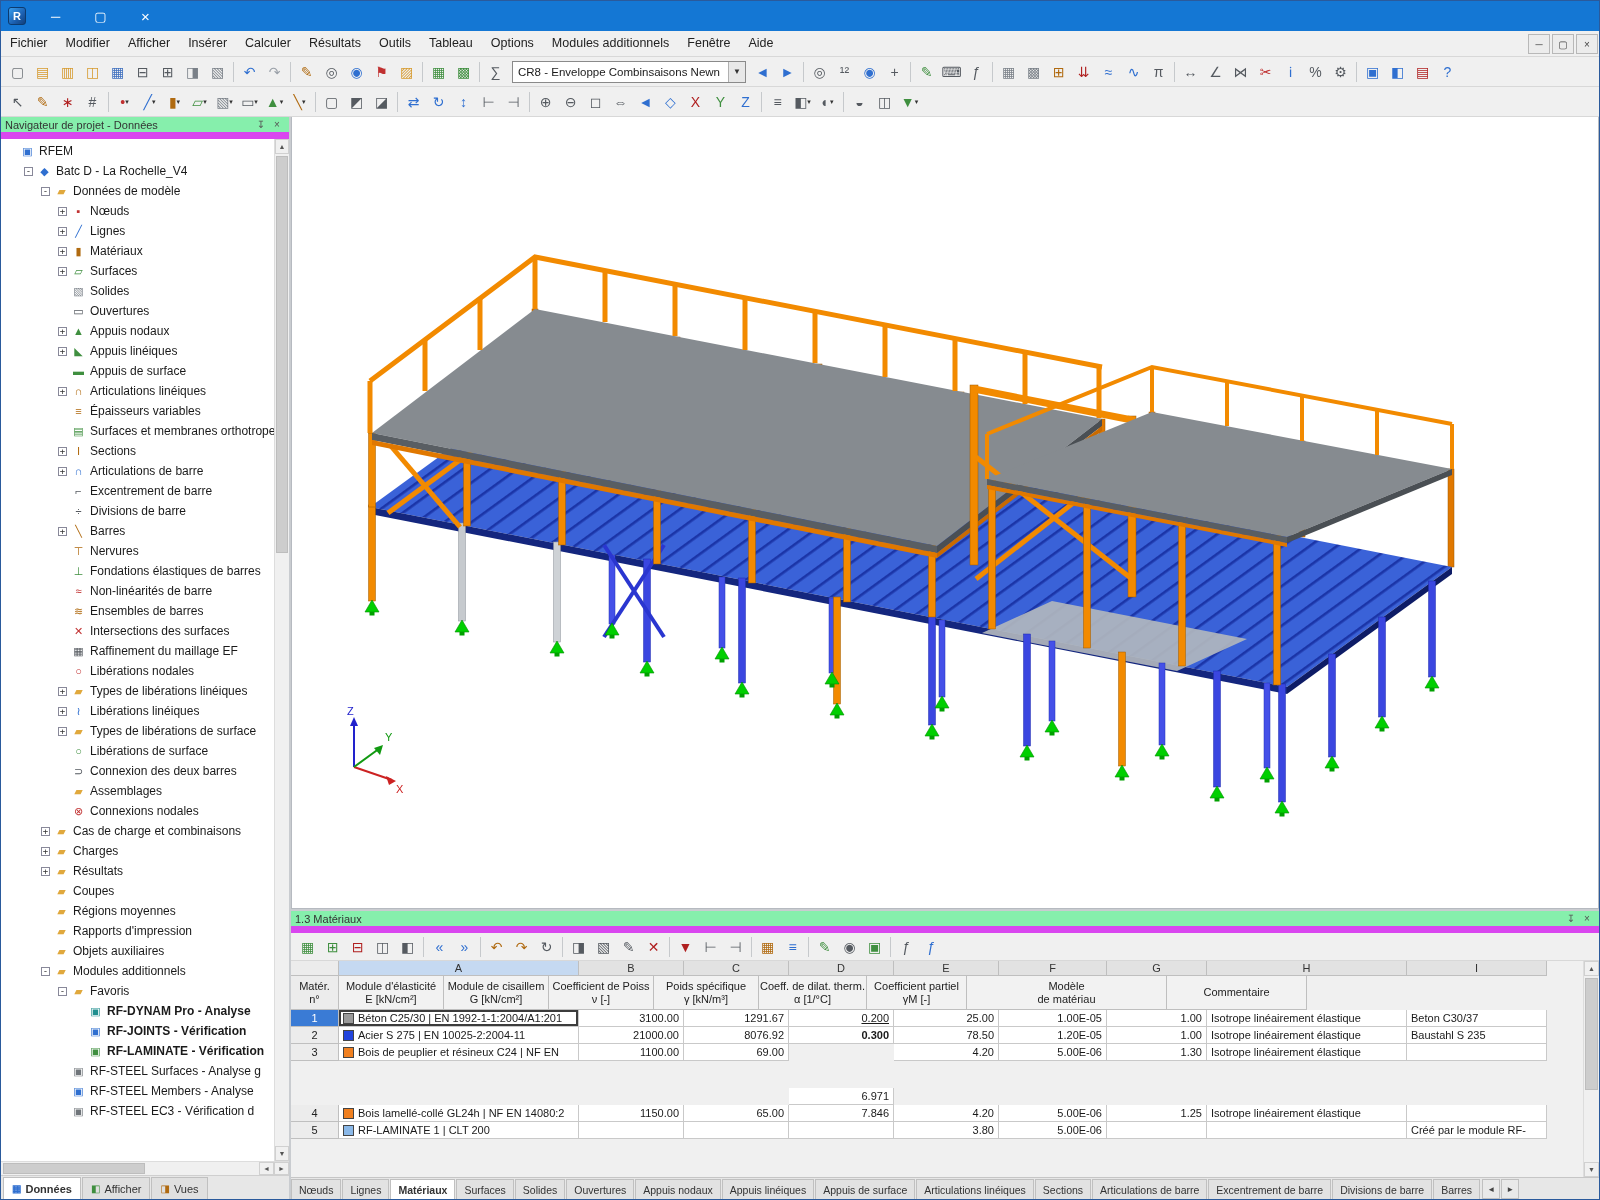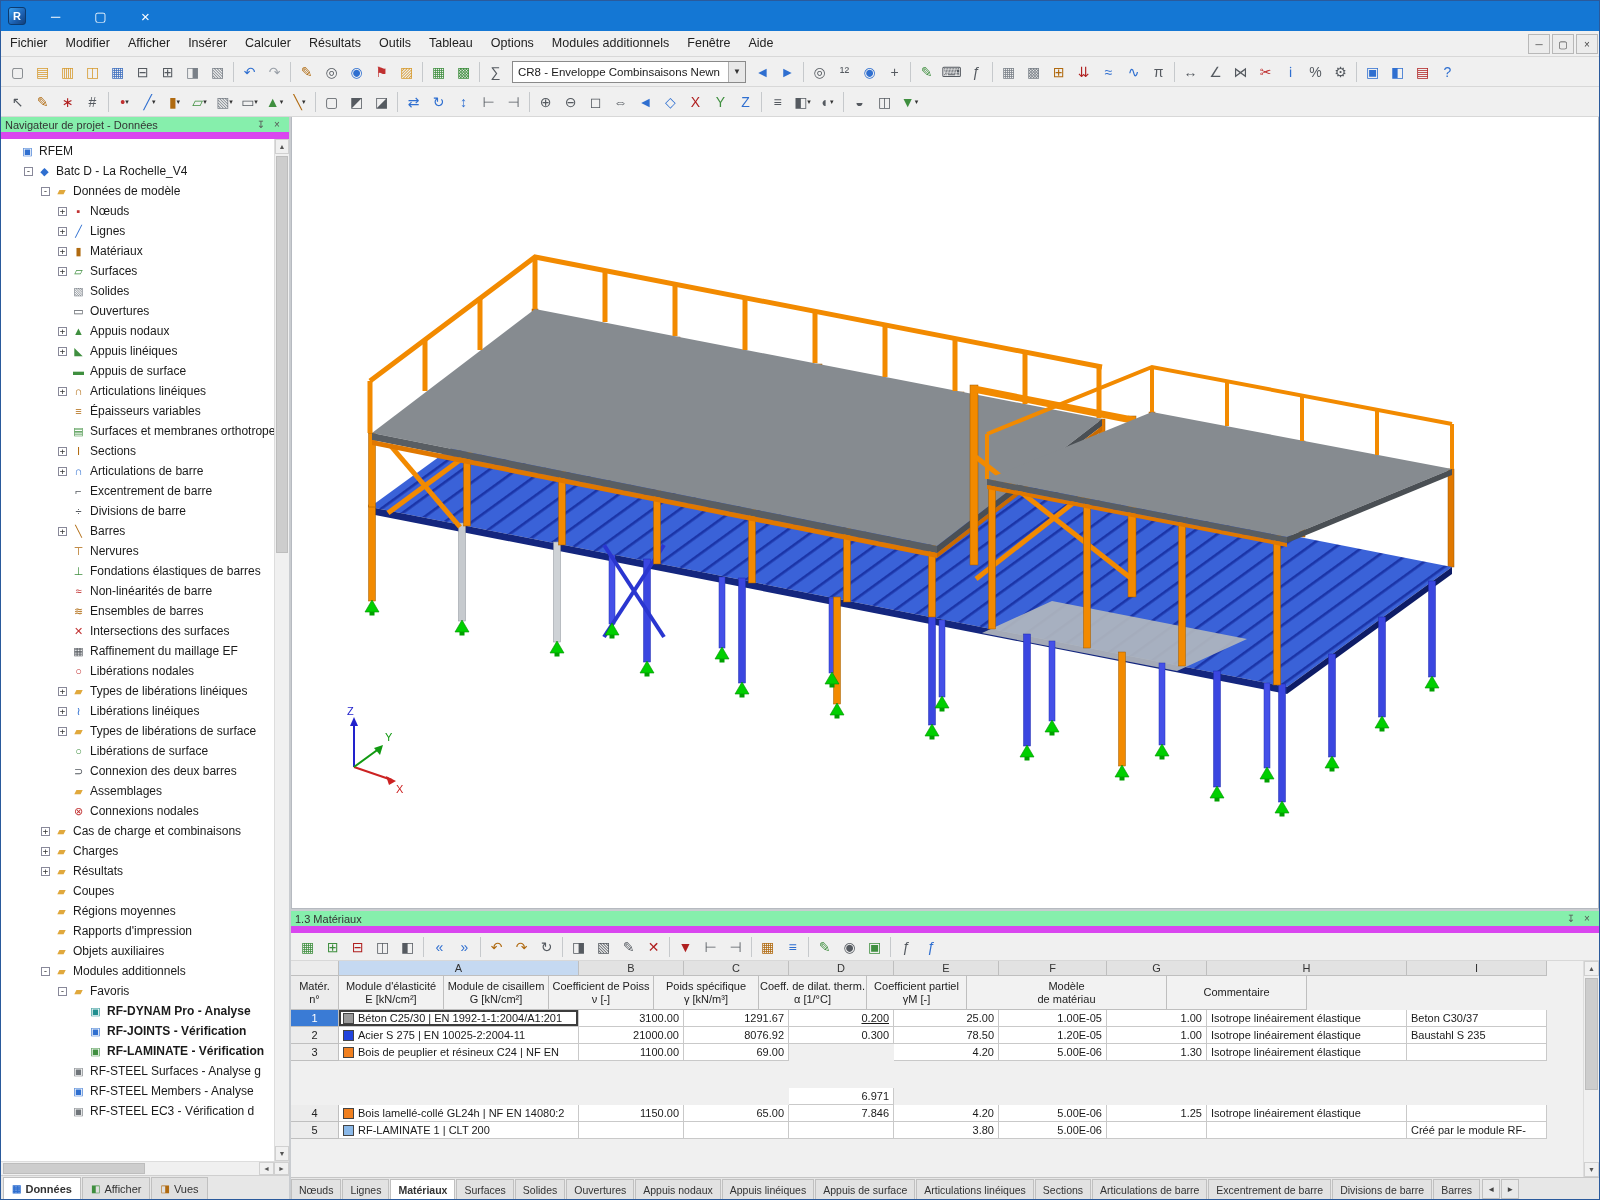--- a/index.html
+++ b/index.html
@@ -1035,21 +1035,21 @@
                 <div class="tcell" style="width: 140px;">Beton C30/37</div>
               </div>
               <div class="trow">
                 <div class="tcell rowhead" style="width: 48px;">2</div>
                 <div class="tcell" style="width: 240px;">
                   <span class="swatch" style="background: rgb(34, 68, 221);"></span>
                   <span>Acier S 275 | EN 10025-2:2004-11</span>
                 </div>
                 <div class="tcell num" style="width: 105px;">21000.00</div>
                 <div class="tcell num" style="width: 105px;">8076.92</div>
-                <div class="tcell num" style="width: 105px;">0.300</div>
+                <div class="tcell num" style="width: 105px; font-weight: bold;">0.300</div>
                 <div class="tcell num" style="width: 105px;">78.50</div>
                 <div class="tcell num" style="width: 108px;">1.20E-05</div>
                 <div class="tcell num" style="width: 100px;">1.00</div>
                 <div class="tcell" style="width: 200px;">Isotrope linéairement élastique</div>
                 <div class="tcell" style="width: 140px;">Baustahl S 235</div>
               </div>
               <div class="trow">
                 <div class="tcell rowhead" style="width: 48px;">3</div>
                 <div class="tcell" style="width: 240px;">
                   <span class="swatch" style="background: rgb(240, 128, 32);"></span>

